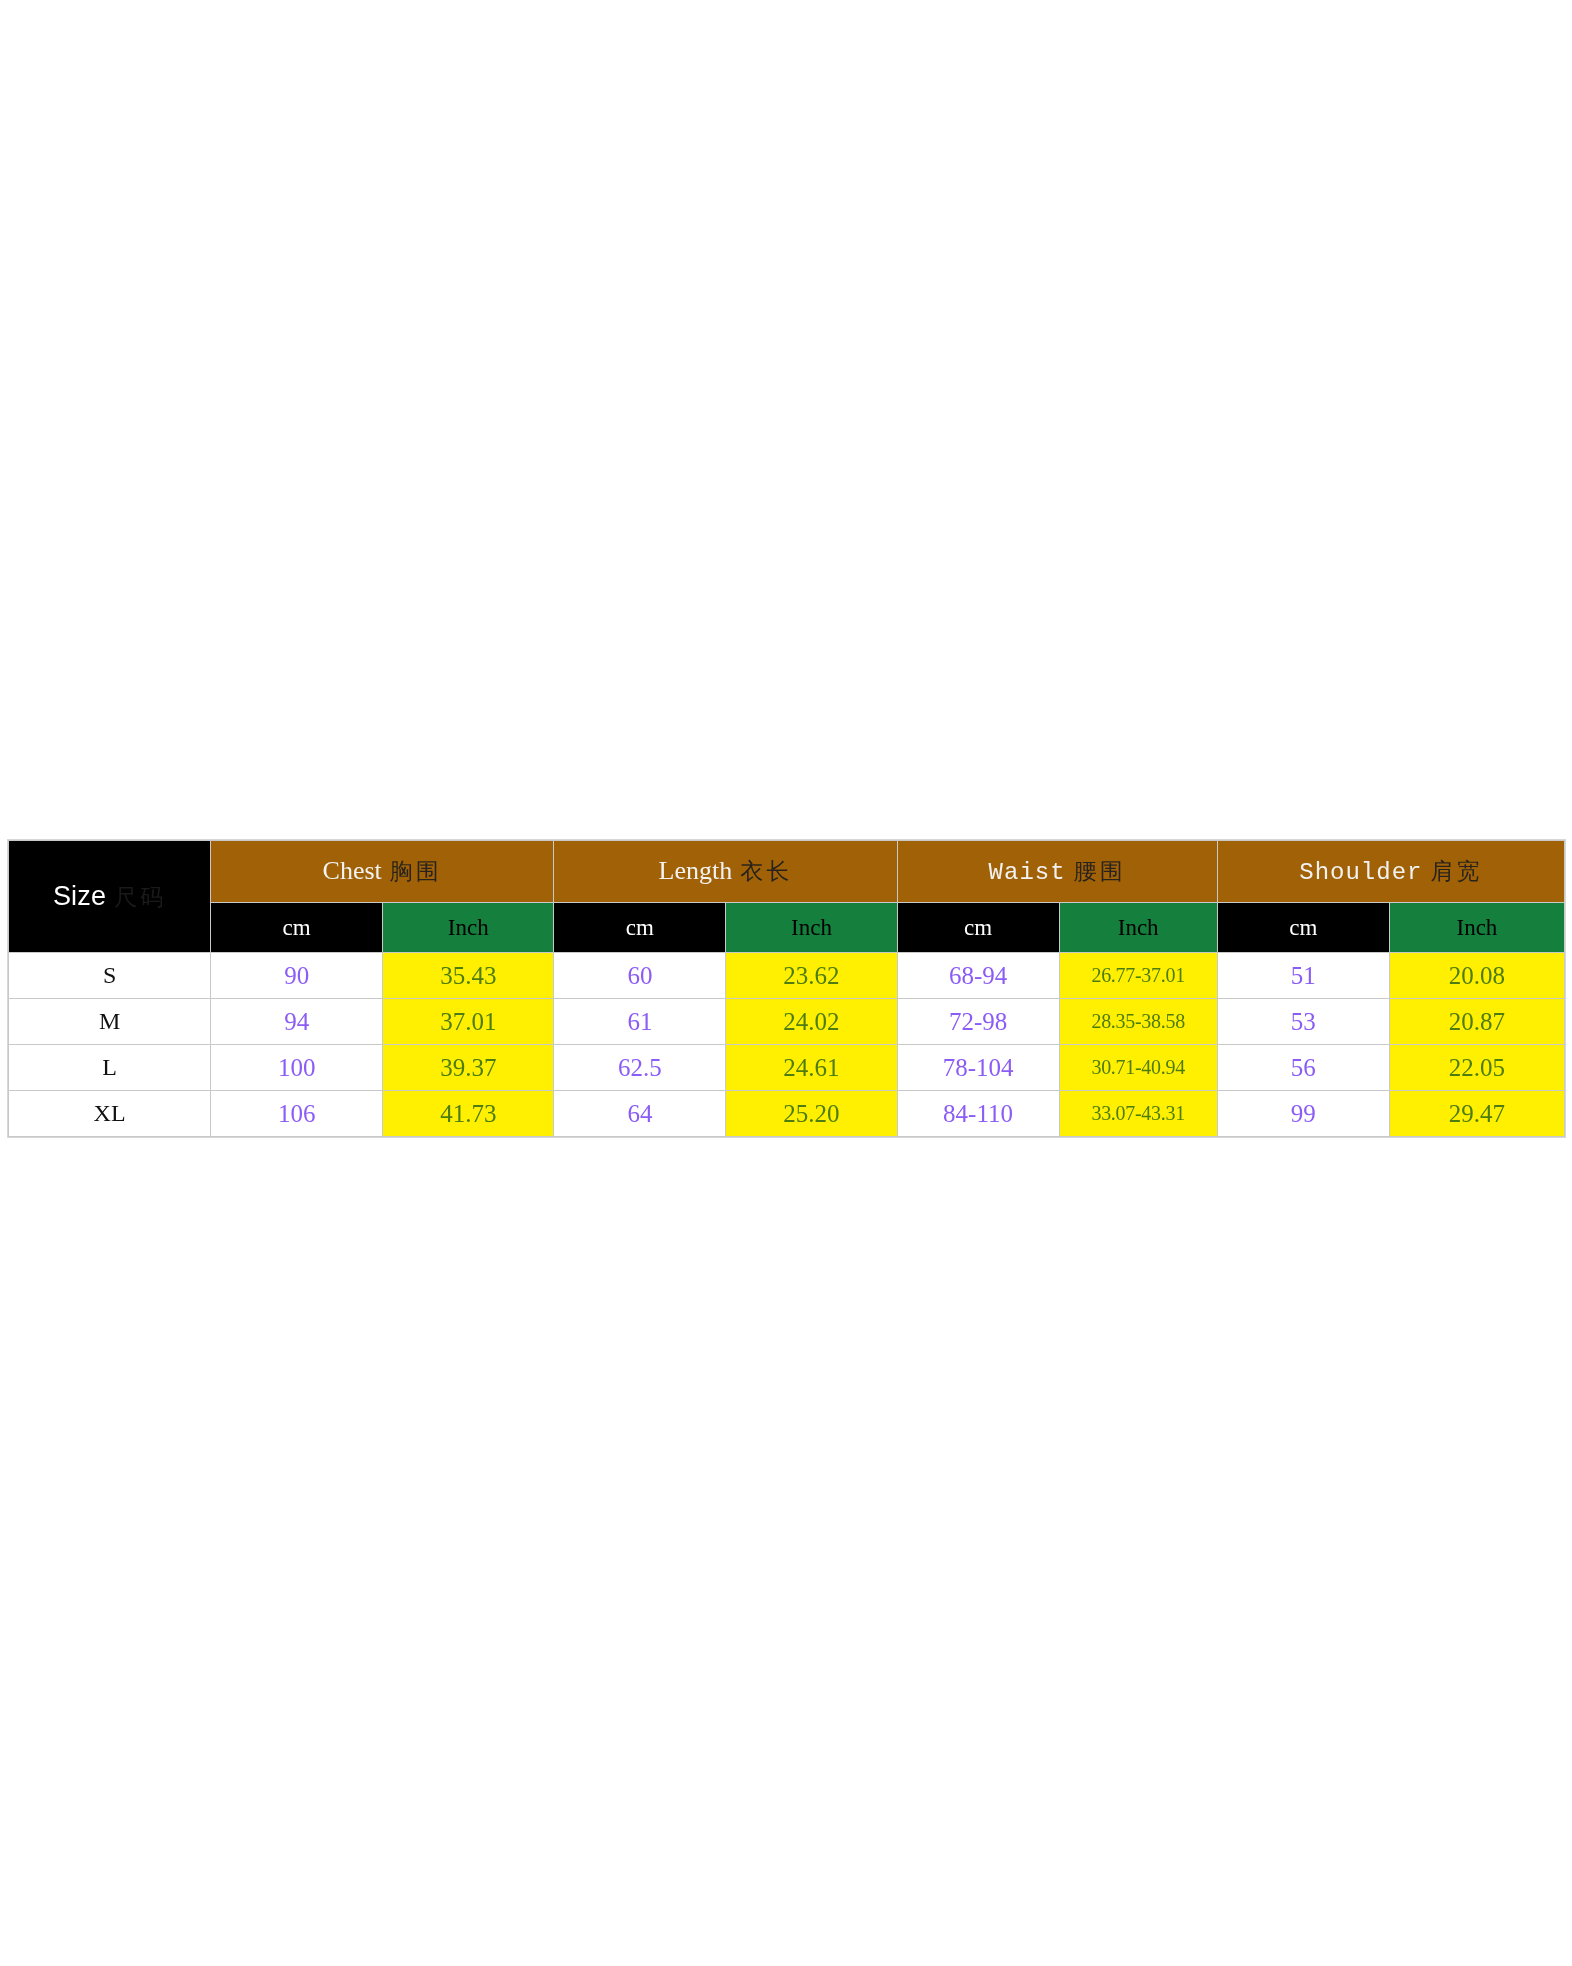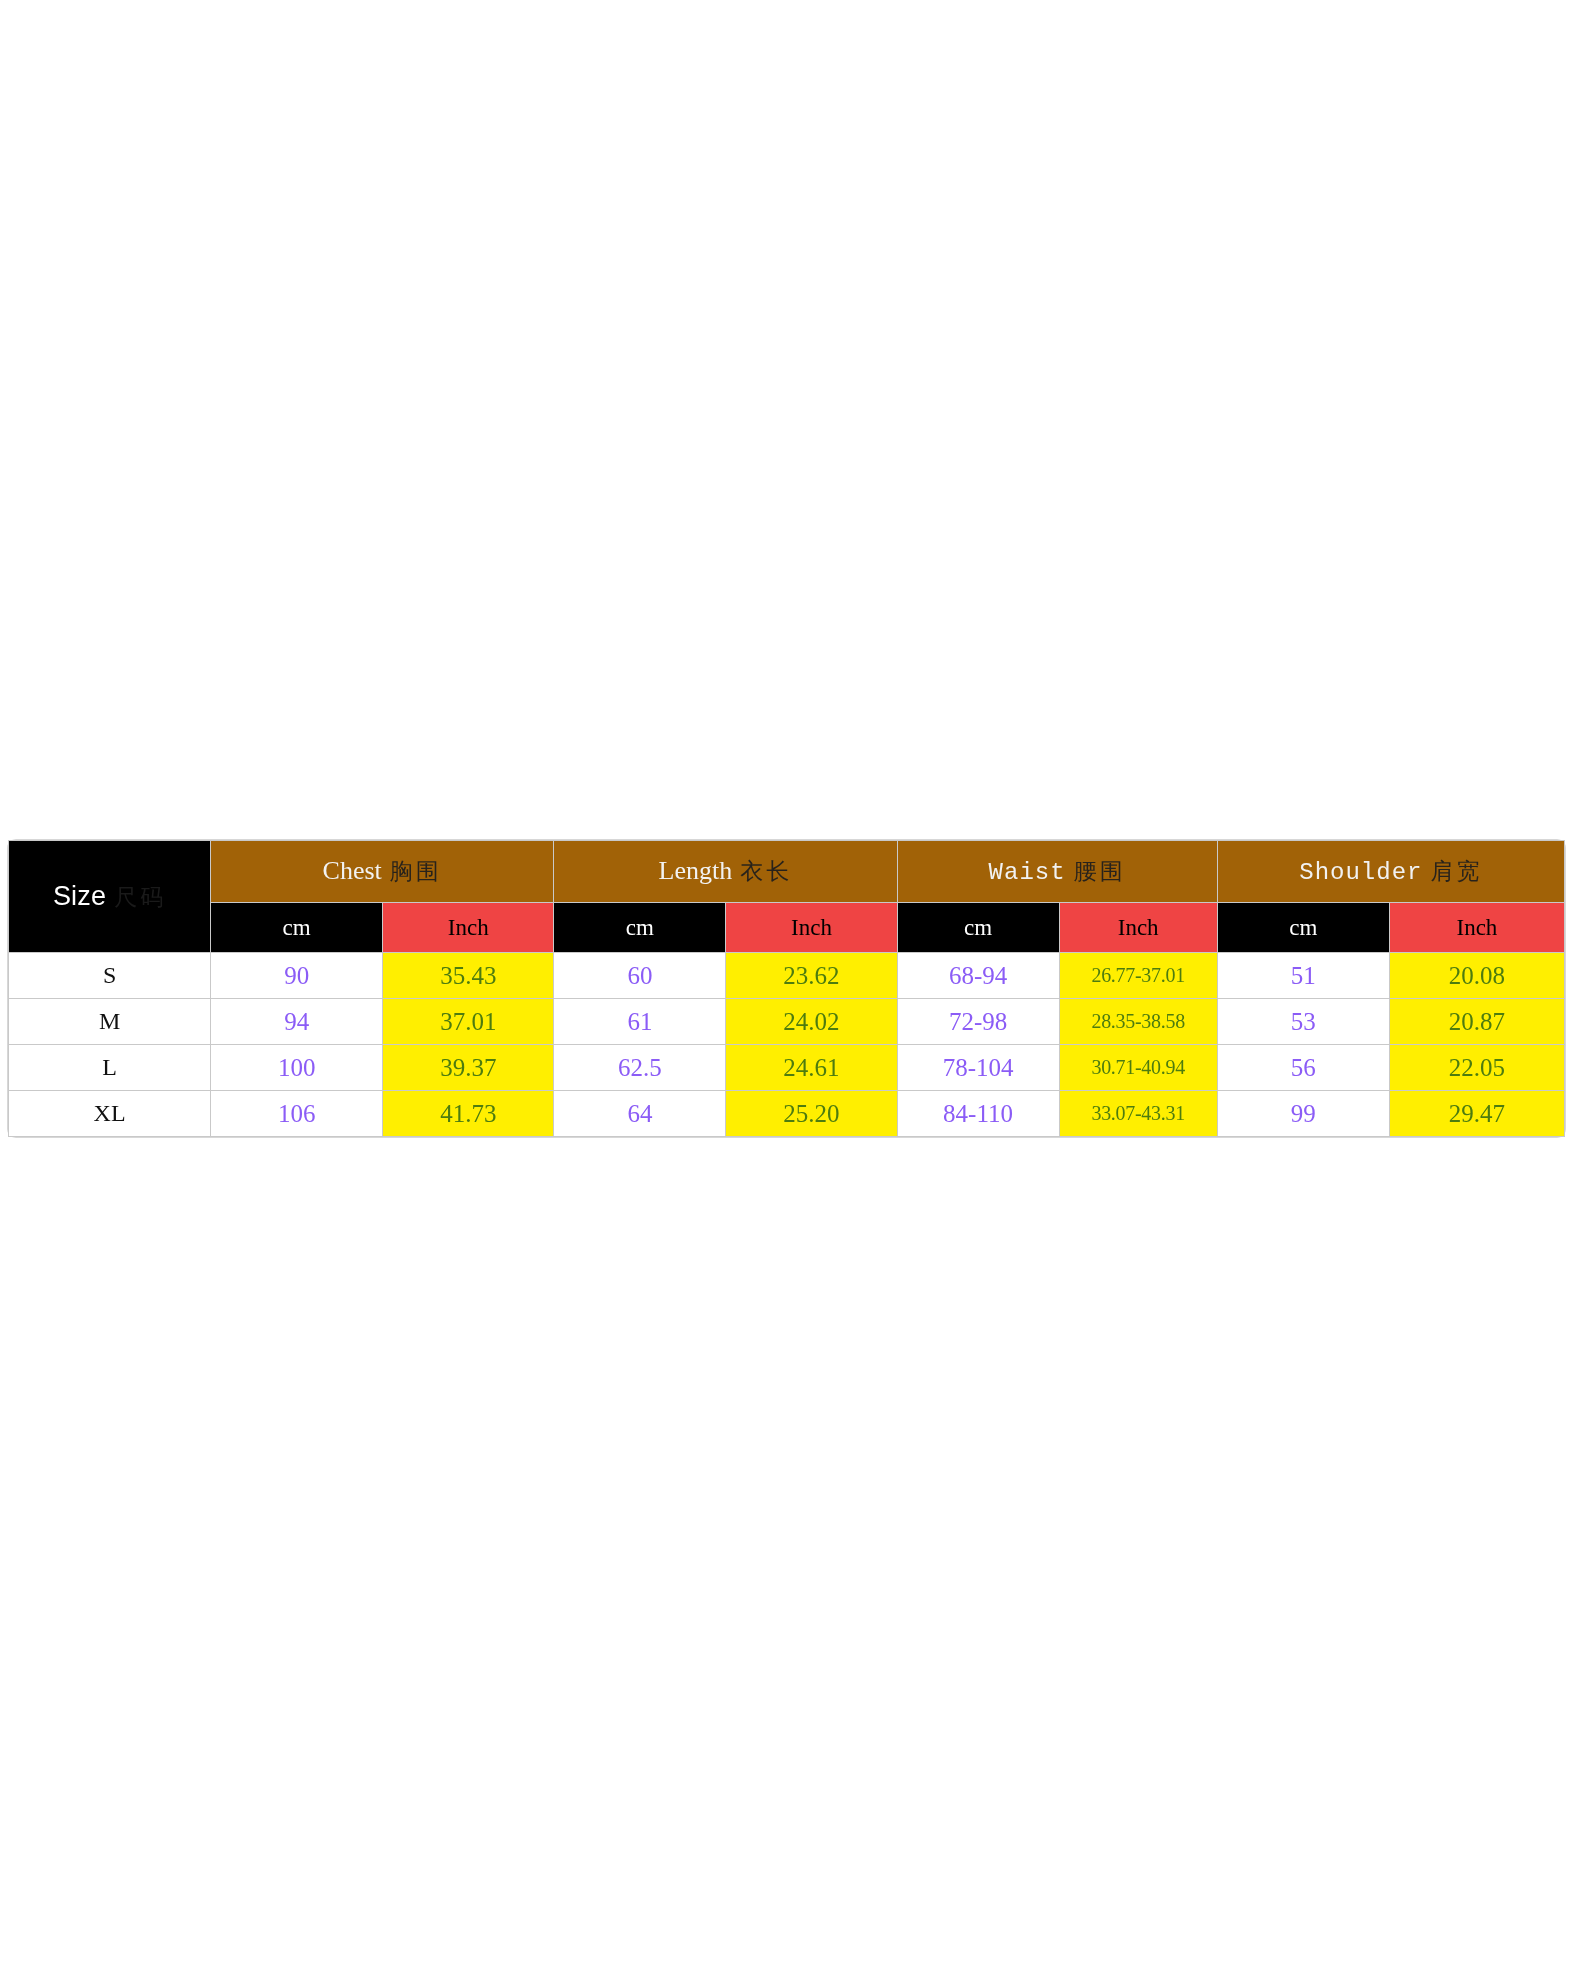--- a/index.html
+++ b/index.html
@@ -18,21 +18,20 @@
   
   #size-chart {
     position: absolute;
     left: 8px;
     top: 840px;
     width: 1557px;
     border-collapse: collapse;
     table-layout: fixed;
     background: #ffffff;
     box-shadow: 0 0 0 1px #d7d7d7;
-    border-radius: 8px;
   }
 
   #size-chart col.c-size  { width: 202px; }
   #size-chart col.c-cm    { width: 172px; }
   #size-chart col.c-in    { width: 171px; }
   #size-chart col.c-cm3   { width: 162px; }
   #size-chart col.c-in3   { width: 158px; }
   #size-chart col.c-cm4   { width: 172px; }
   #size-chart col.c-in4   { width: 175px; }
 
@@ -90,21 +89,21 @@
 
   th.unit-cm {
     background: #000000;
     color: #ffffff;
     font-size: 23px;
     font-weight: bold;
     border-color: #555555;
     border-top-color: #9a9a9a;
   }
   th.unit-in {
-    background: #ef4444;
+    background: #15803d;
     color: #000000;
     font-size: 23px;
     font-weight: bold;
     border-color: #cdbe00;
     border-top-color: #e6d800;
   }
 
   
   tr.data-row { height: 46px; }
 

